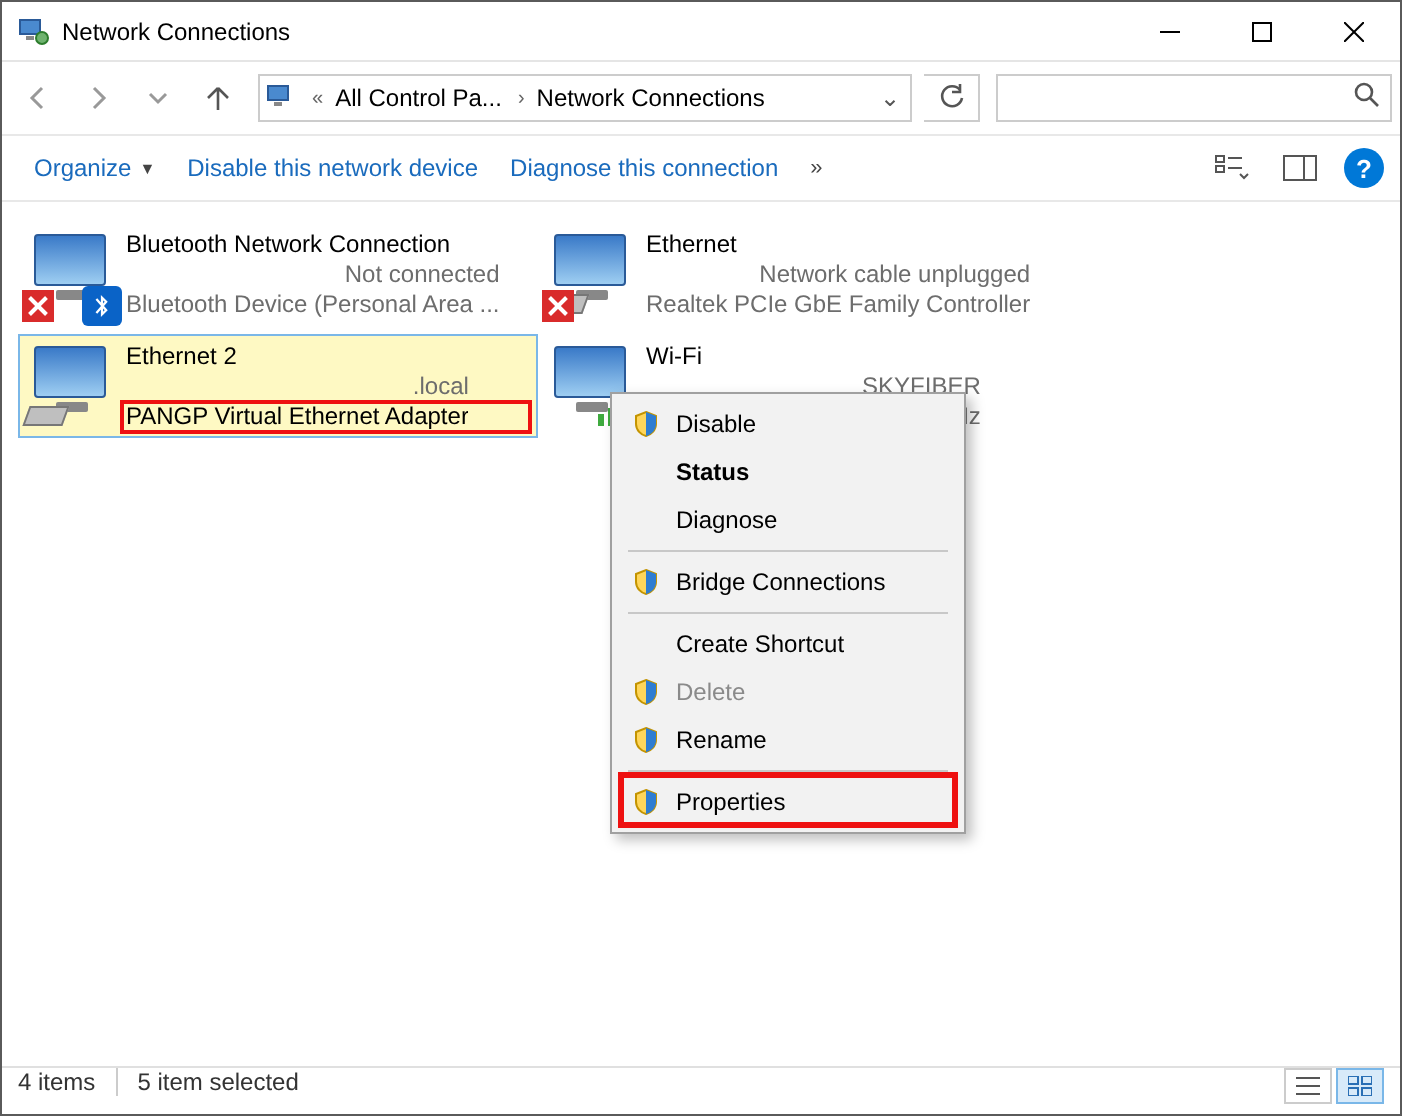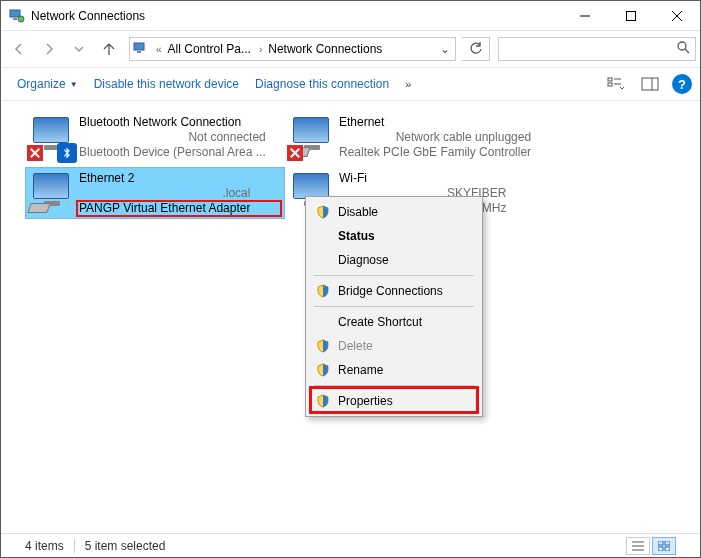--- a/index.html
+++ b/index.html
@@ -29,24 +29,24 @@
 
 .cmdbar { height: 34px; border-top: 1px solid #e8e8e8; border-bottom: 1px solid #e8e8e8; display: flex; align-items: center; padding: 0 8px; background: #fff; font-size: 12px; }
 .cmdbtn { color: #1a6bbd; padding: 4px 8px; display: flex; align-items: center; gap: 4px; cursor: default; }
 .cmdbtn .dd { font-size: 8px; color: #444; }
 .cmdmore { color: #444; padding: 0 8px; font-size: 11px; }
 .cmdbar .spacer { flex: 1; }
 .viewbtn { width: 32px; height: 24px; display: flex; align-items: center; justify-content: center; color: #555; margin-left: 2px; }
 .helpbtn { width: 20px; height: 20px; border-radius: 10px; background: #0078d7; color: #fff; font-weight: bold; font-size: 13px; display: flex; align-items: center; justify-content: center; margin-left: 6px; }
 
 
-.content { position: absolute; top: 102px; left: 0; right: 0; bottom: 24px; padding: 8px 24px; }
+.content { position: absolute; top: 102px; left: 0; right: 0; bottom: 24px; padding: 8px 8px; }
 .conngrid { display: flex; flex-wrap: wrap; align-content: flex-start; }
 .connitem { width: 260px; height: 52px; display: flex; padding: 2px; margin-bottom: 4px; position: relative; }
-.connitem.selected { background: #7dd3fc; border: 1px solid #7ab7e8; padding: 1px; }
+.connitem.selected { background: #fef9c3; border: 1px solid #7ab7e8; padding: 1px; }
 .connicon { width: 48px; height: 48px; position: relative; flex-shrink: 0; }
 .conntext { display: flex; flex-direction: column; justify-content: center; padding-left: 4px; font-size: 12px; line-height: 15px; overflow: hidden; }
 .conntext .ln1 { color: #000; white-space: nowrap; overflow: hidden; text-overflow: ellipsis; }
 .conntext .ln2 { color: #6d6d6d; white-space: nowrap; overflow: hidden; text-overflow: ellipsis; text-align: right; }
 .conntext .ln3 { color: #6d6d6d; white-space: nowrap; overflow: hidden; text-overflow: ellipsis; }
 .connitem.selected .ln3 { color: #000; }
 .redbox { position: absolute; border: 2px solid #e11; }
 .redx { position: absolute; left: 0; bottom: 0; width: 16px; height: 16px; background: #d92b2b; }
 .redx::before, .redx::after { content:""; position:absolute; left:7px; top:2px; width:2px; height:12px; background:#fff; }
 .redx::before { transform: rotate(45deg); }
@@ -58,21 +58,21 @@
 .ctxmenu { position: absolute; background: #f2f2f2; border: 1px solid #a0a0a0; box-shadow: 3px 3px 6px rgba(0,0,0,.25); font-size: 12px; padding: 3px 2px; width: 178px; }
 .ctxitem { height: 24px; display: flex; align-items: center; padding: 0 10px 0 6px; cursor: default; }
 .ctxitem .shield { width: 18px; display: flex; justify-content: center; }
 .ctxitem .lbl { padding-left: 6px; }
 .ctxitem.bold .lbl { font-weight: 600; }
 .ctxitem.disabled .lbl { color: #8a8a8a; }
 .ctxsep { height: 1px; background: #c8c8c8; margin: 3px 6px; }
 .ctxmenu .redhl { position: absolute; border: 3px solid #e11; left: 3px; right: 3px; }
 
 
-.statusbar { position: absolute; left: 0; right: 0; bottom: 0; height: 24px; border-top: 1px solid #e0e0e0; display: flex; align-items: center; font-size: 12px; padding: 0 24px; color: #333; }
+.statusbar { position: absolute; left: 0; right: 0; bottom: 0; height: 24px; border-top: 1px solid #e0e0e0; display: flex; font-size: 12px; padding: 0 8px; color: #333; }
 .statusbar .sdiv { width:1px; height:14px; background:#ccc; margin: 0 10px; }
 .statusbar .spacer { flex:1; }
 .viewtoggle { width: 24px; height: 18px; border: 1px solid #ccc; margin-left: 2px; display: flex; align-items: center; justify-content: center; }
 .viewtoggle.active { background: #d8eaf9; border-color: #7ab7e8; }
 
 
 .mon { width: 36px; height: 26px; background: linear-gradient(#3a7ac8,#9ecef2); border: 1px solid #2a5a98; border-radius: 2px; position: absolute; top: 4px; left: 6px; }
 .mon::after { content:""; position:absolute; left:10px; top:27px; width:16px; height:5px; background:#888; border-radius:1px; }
 .cable { position:absolute; left:2px; top:30px; width:30px; height:14px; }
 .plug { position:absolute; left:0; bottom:0; width:20px; height:10px; background:#bfbfbf; border:1px solid #777; transform: skewX(-20deg); }

